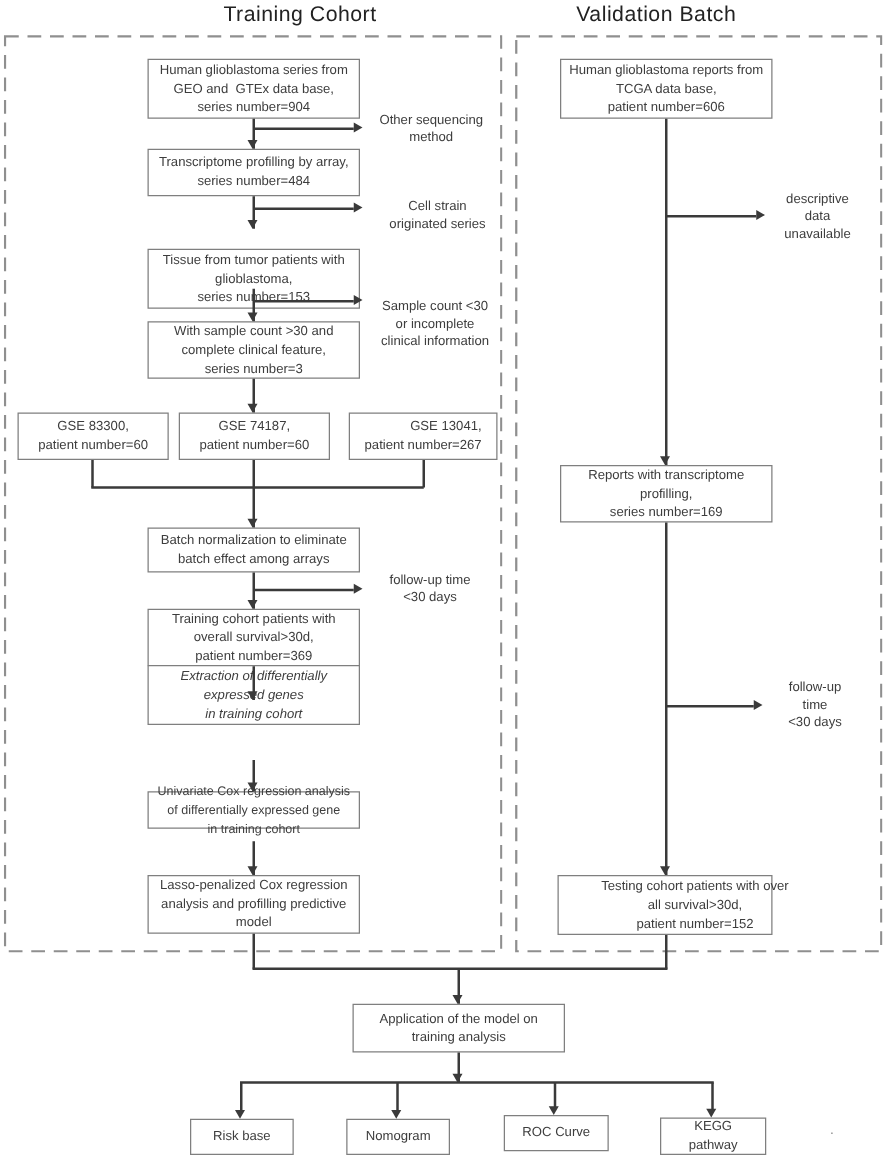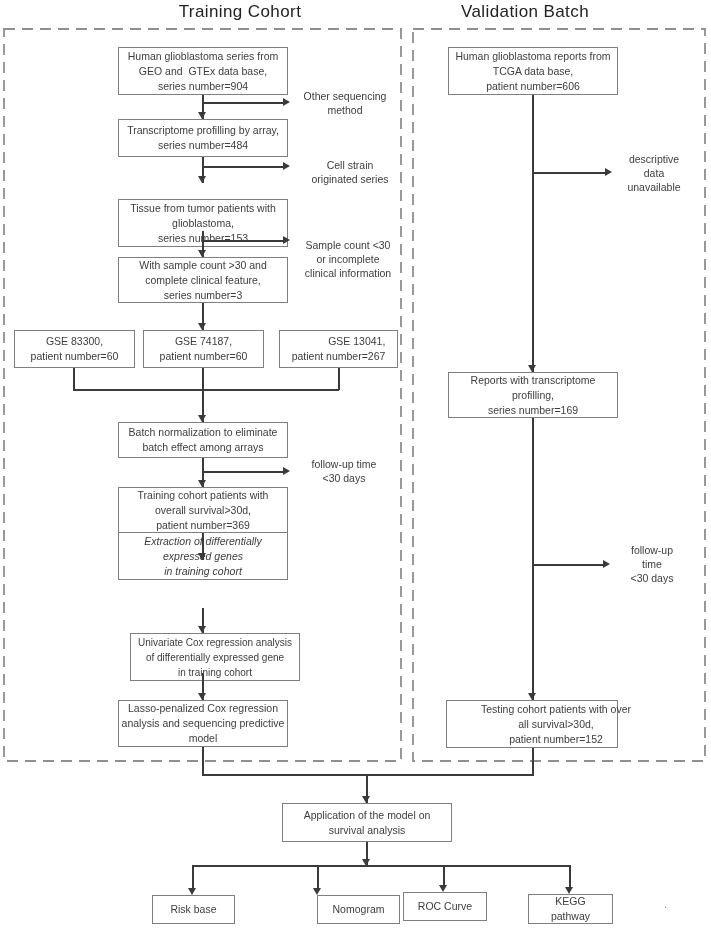--- a/index.html
+++ b/index.html
@@ -68,25 +68,25 @@
 <div class="box" style="left:279px;top:330px;width:119px;height:38px;text-align:right;">GSE 13041,
 patient number=267</div>
 <div class="box" style="left:118px;top:422px;width:170px;height:36px;">Batch normalization to eliminate
 batch effect among arrays</div>
 <div class="box" style="left:118px;top:487px;width:170px;height:46px;">Training cohort patients with
 overall survival&gt;30d,
 patient number=369</div>
 <div class="box" style="left:118px;top:532px;width:170px;height:48px;font-style:italic;">Extraction of differentially
 expressed genes
 in training cohort</div>
-<div class="box" style="left:118px;top:633px;width:170px;height:48px;font-size:10px;margin-left:12px;">Univariate Cox regression analysis
+<div class="box" style="left:118px;top:633px;width:170px;height:30px;font-size:10px;">Univariate Cox regression analysis
 of differentially expressed gene
 in training cohort</div>
 <div class="box" style="left:118px;top:700px;width:170px;height:47px;">Lasso-penalized Cox regression
-analysis and sequencing predictive
+analysis and profilling predictive
 model</div>
 
 <div class="sideLabel" style="left:292px;top:89px;width:106px;">Other sequencing
 method</div>
 <div class="sideLabel" style="left:297px;top:158px;width:106px;">Cell strain
 originated series</div>
 <div class="sideLabel" style="left:294px;top:222px;width:108px;margin-top:16px;">Sample count &lt;30
 or incomplete
 clinical information</div>
 <div class="sideLabel" style="left:301px;top:457px;width:86px;">follow-up time
@@ -103,23 +103,23 @@
 patient number=152</div>
 
 <div class="sideLabel" style="left:615px;top:152px;width:78px;">descriptive
 data
 unavailable</div>
 <div class="sideLabel" style="left:614px;top:543px;width:76px;">follow-up
 time
 &lt;30 days</div>
 
 <div class="box" style="left:282px;top:803px;width:170px;height:39px;">Application of the model on
-survival analysis</div>
+training analysis</div>
 <div class="box" style="left:152px;top:895px;width:83px;height:29px;">Risk base</div>
-<div class="box" style="left:277px;top:895px;width:83px;height:29px;margin-left:40px;">Nomogram</div>
+<div class="box" style="left:277px;top:895px;width:83px;height:29px;">Nomogram</div>
 <div class="box" style="left:403px;top:892px;width:84px;height:29px;">ROC Curve</div>
 <div class="box" style="left:528px;top:894px;width:85px;height:30px;">KEGG
 pathway</div>
 
 <div class="vline" style="left:202px;top:95px;height:24px;"></div>
 <div class="arrD" style="left:198px;top:112px;"></div>
 <div class="hline" style="left:203px;top:102px;width:80px;"></div>
 <div class="arrR" style="left:283px;top:98px;"></div>
 
 <div class="vline" style="left:202px;top:157px;height:26px;"></div>

